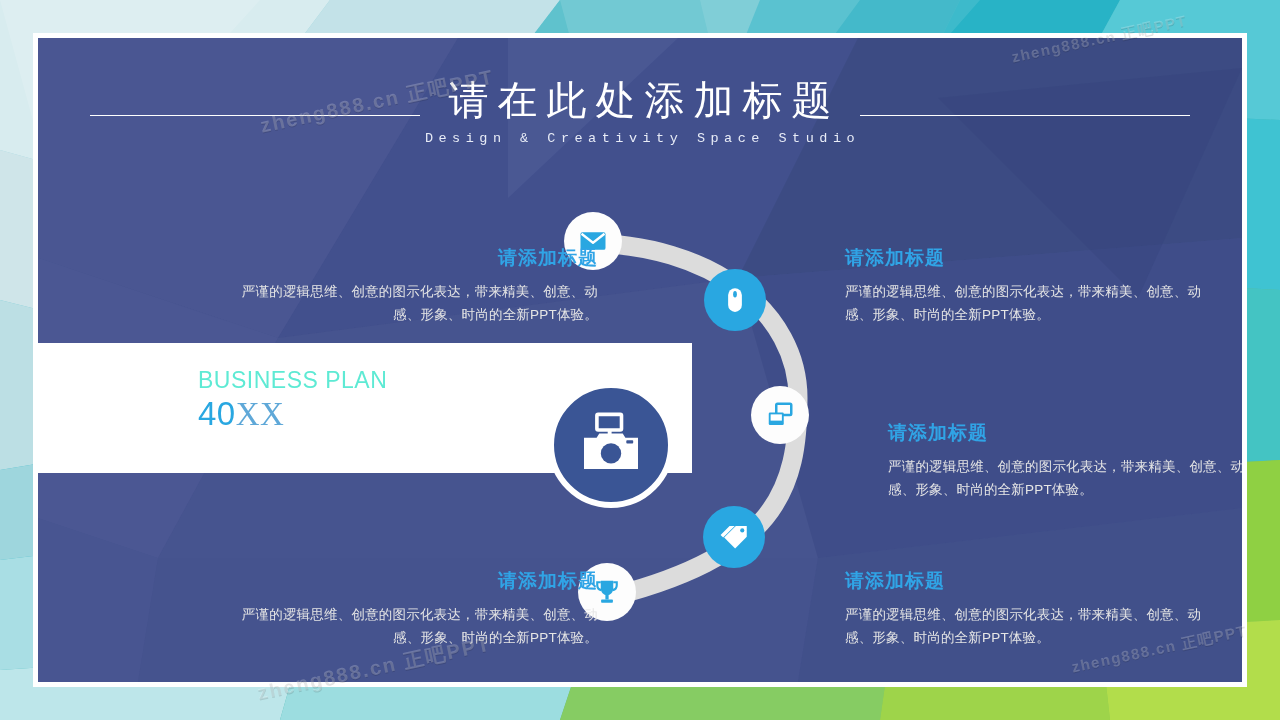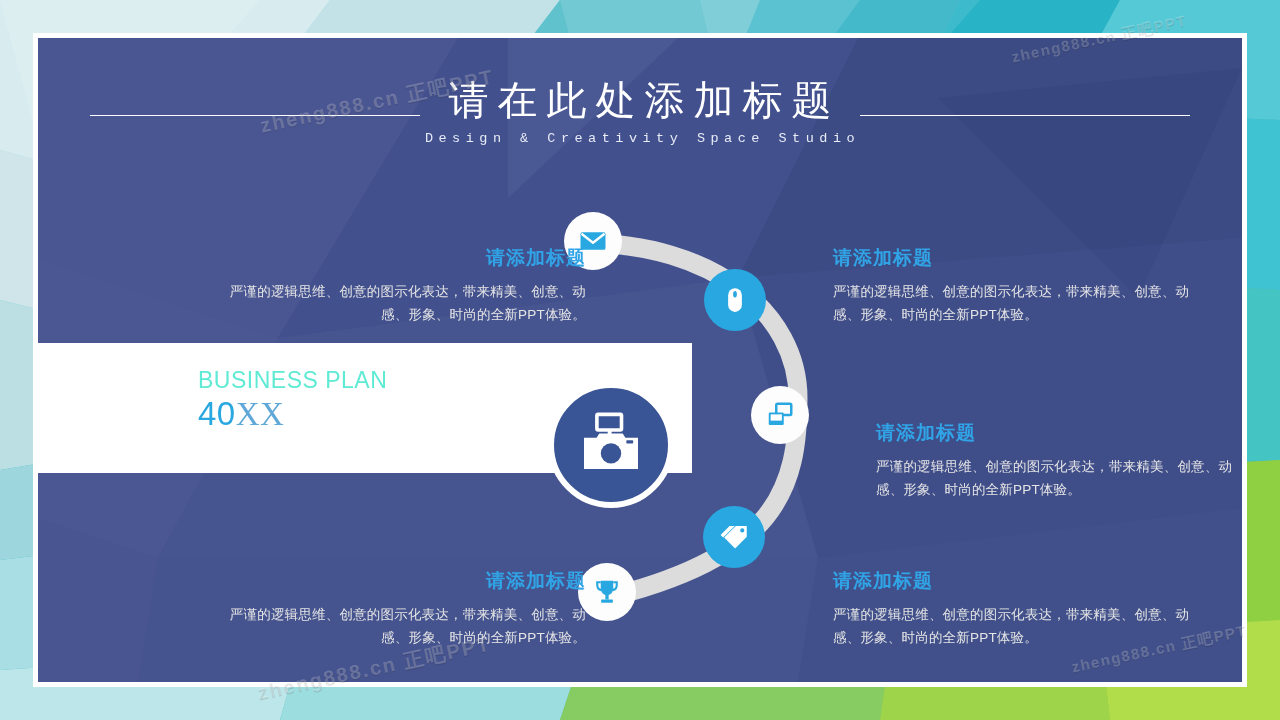--- a/index.html
+++ b/index.html
@@ -160,21 +160,21 @@
     background: #3a5595;
     border: 6px solid #ffffff;
     box-sizing: border-box;
     display: flex;
     align-items: center;
     justify-content: center;
     z-index: 6;
   }
 
   
-  .block { position: absolute; z-index: 6; }
+  .block { position: absolute; z-index: 6; margin-left: 12px; }
   .block .bh {
     color: #30a4e6;
     font-size: 19px;
     font-weight: bold;
     margin-bottom: 9px;
     letter-spacing: 1px;
   }
   .block .bb {
     color: #e5e5e5;
     font-size: 13.5px;

